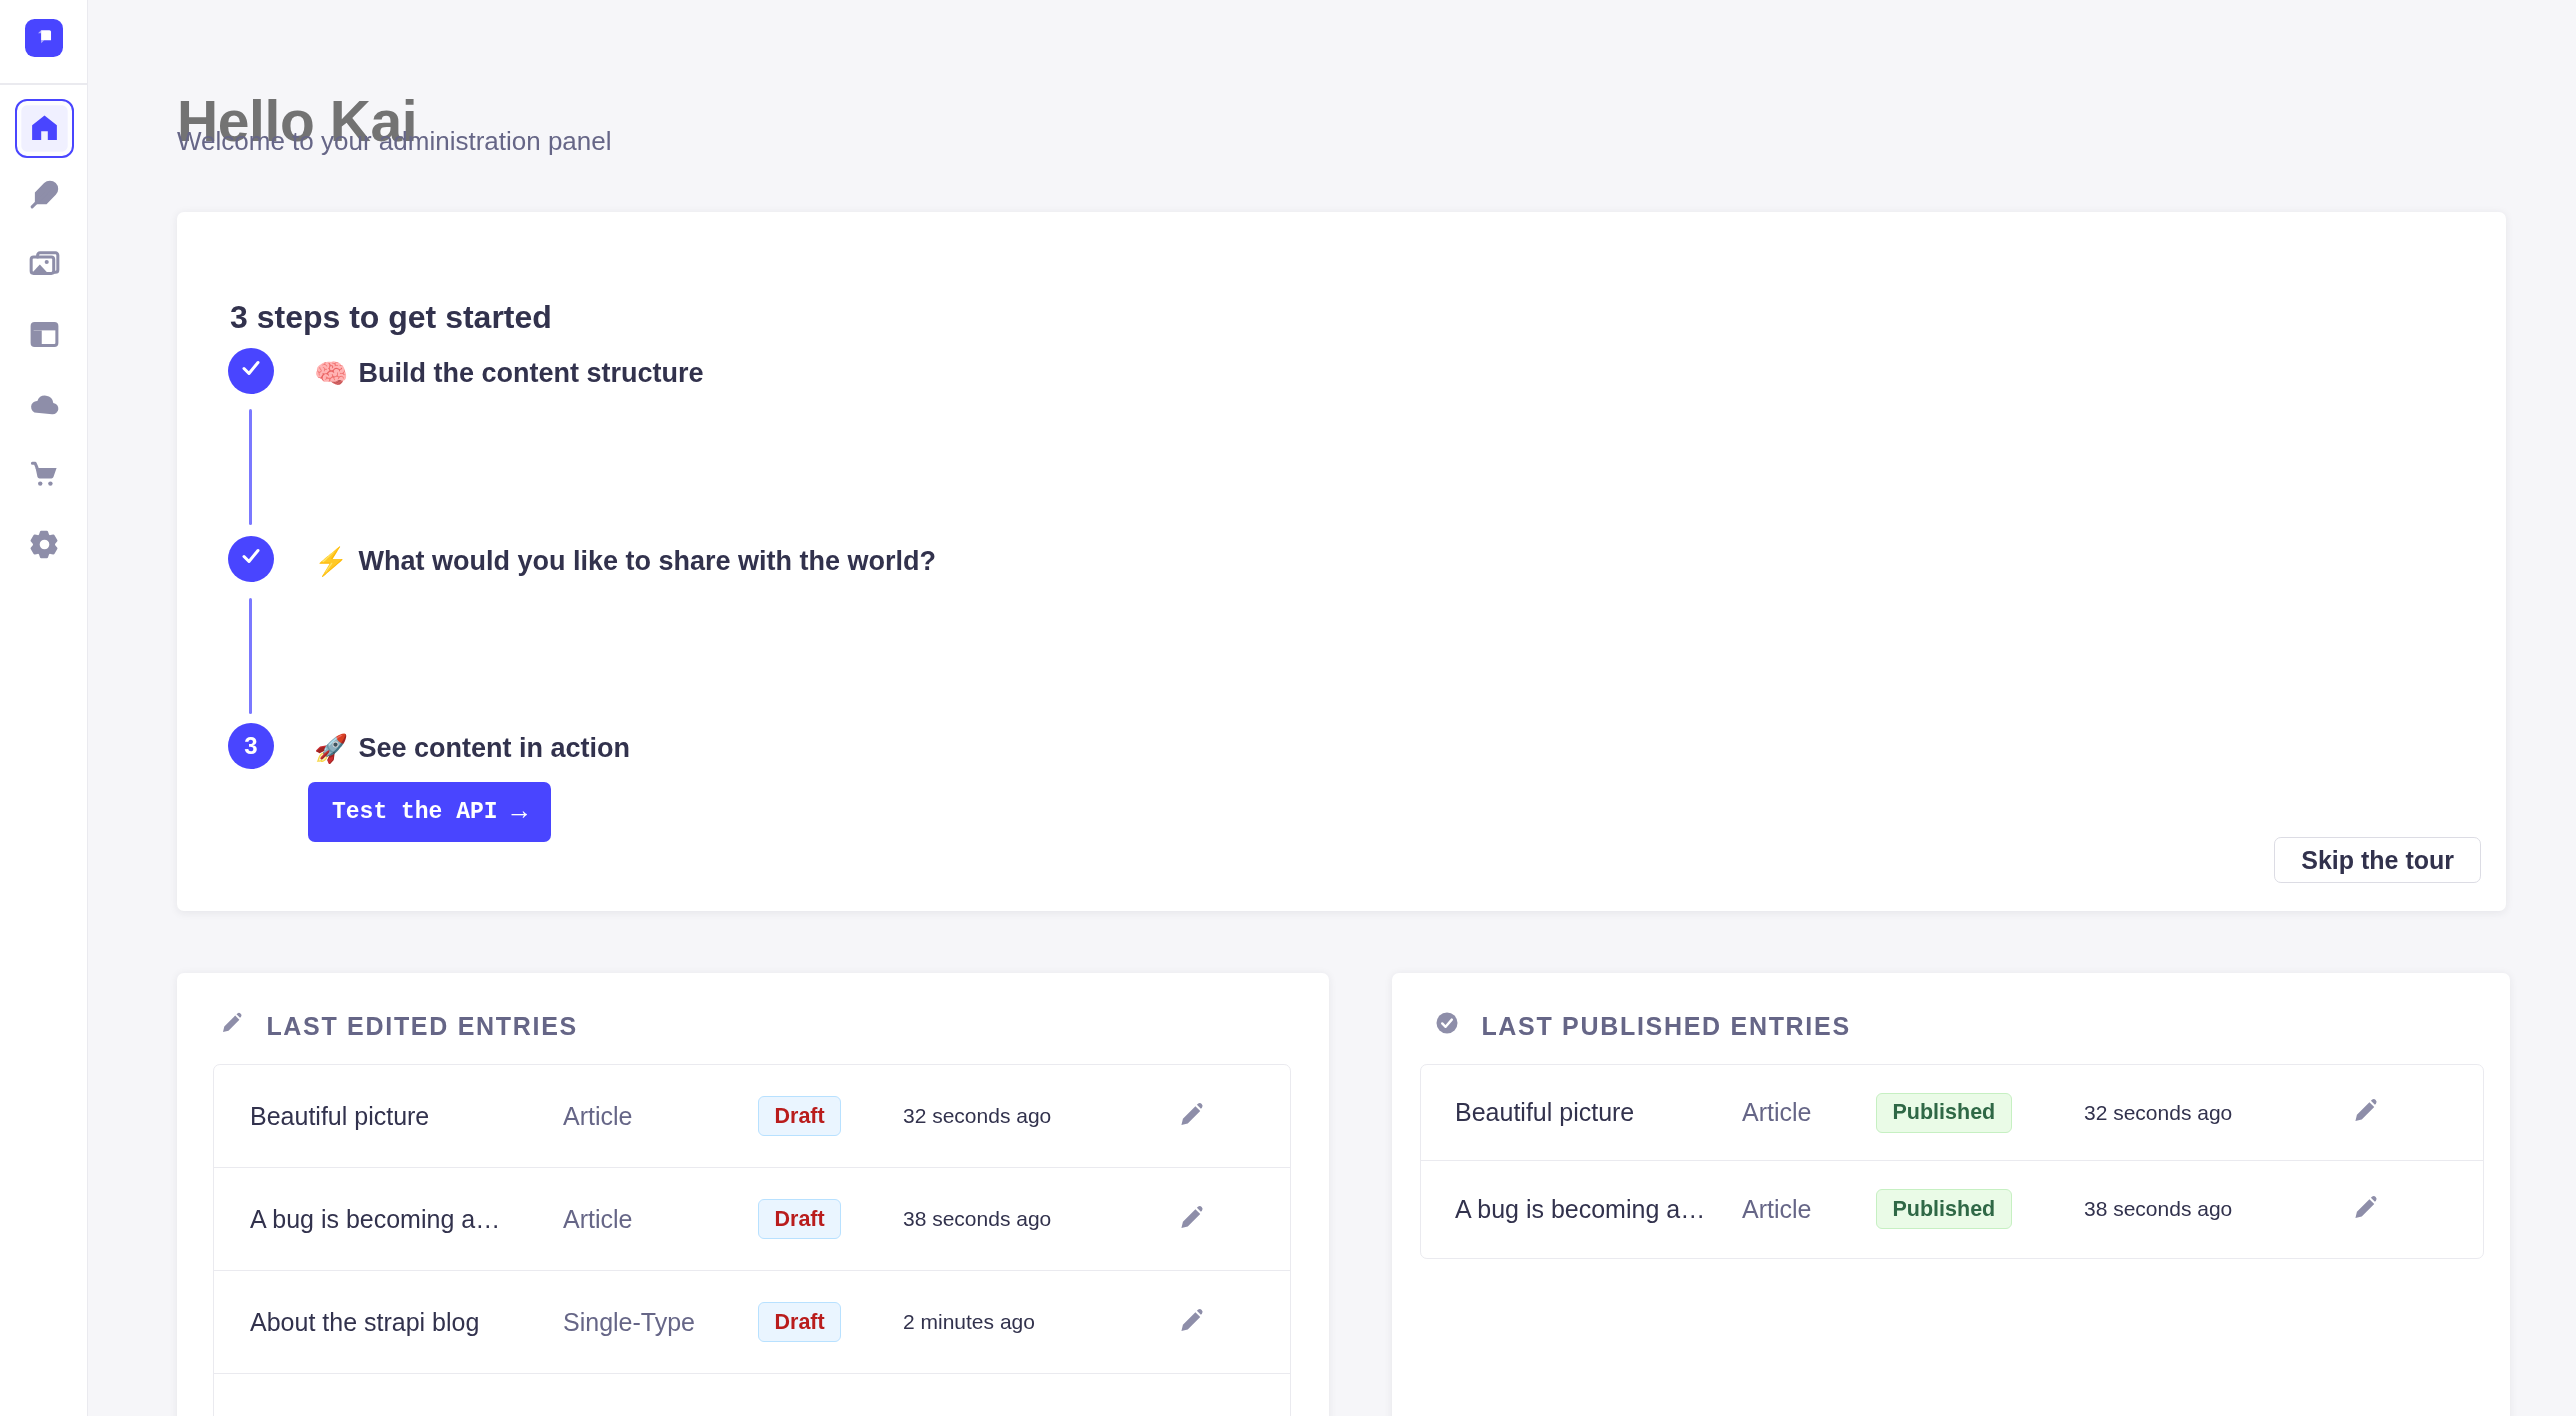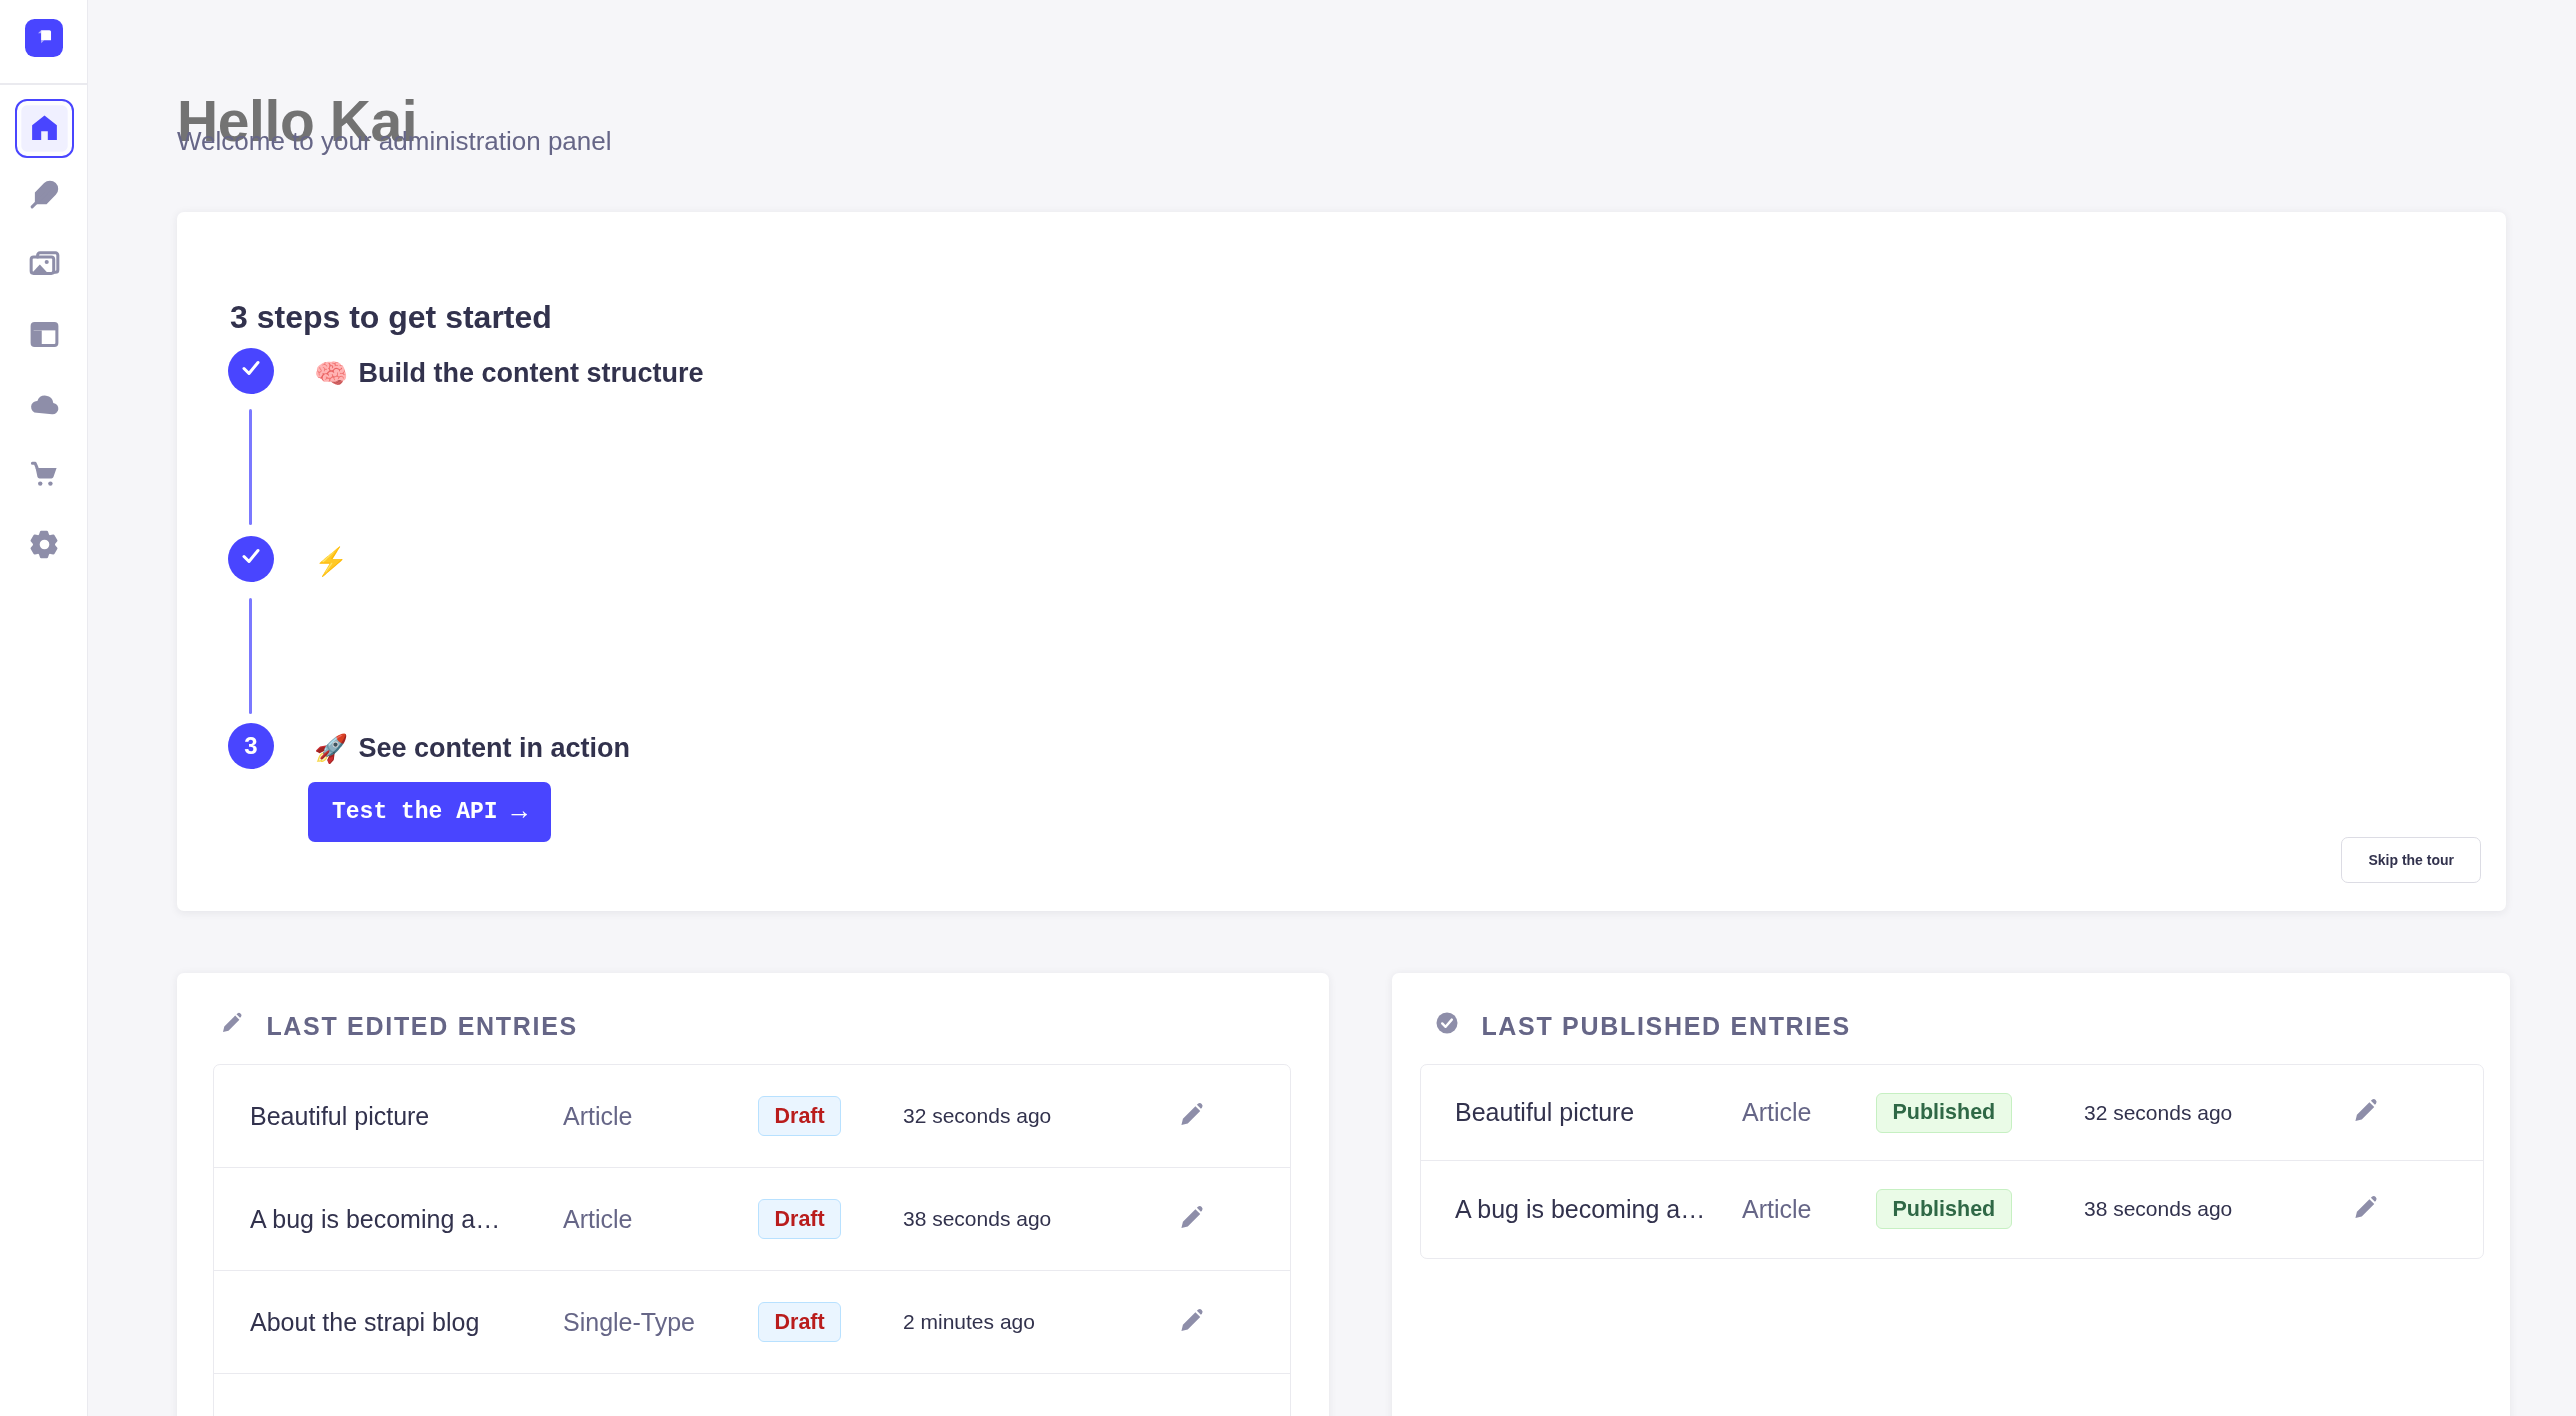--- a/index.html
+++ b/index.html
@@ -35,21 +35,21 @@
   .connector{position:absolute;left:72px;width:3.4px;height:116px;background:#7b79ff;border-radius:1.7px;}
   .conn-1{top:197px;} .conn-2{top:386px;}
   .step-label{position:absolute;left:137px;font-size:27px;font-weight:600;color:#32324d;display:flex;align-items:center;}
   .label-1{top:145px;} .label-2{top:333px;} .label-3{top:520px;}
   .step-emoji{margin-right:10.3px;font-size:27.5px;}
   .cta-button{position:absolute;left:131px;top:570px;height:60px;padding:0 24px;background:#4945ff;border:none;
     border-radius:6.9px;color:#ffffff;font-size:23px;font-weight:700;display:flex;align-items:center;gap:13.8px;
     font-family:Liberation Mono, monospace;cursor:pointer;}
   .cta-arrow{font-size:26px;font-weight:400;line-height:1;}
   .skip-button{position:absolute;right:25px;bottom:28px;height:46px;padding:0 26px;background:#fff;
-    border:1.7px solid #dcdce4;border-radius:6.9px;color:#32324d;font-size:14px;font-weight:700;
+    border:1.7px solid #dcdce4;border-radius:6.9px;color:#32324d;font-size:25px;font-weight:700;
     font-family:"Liberation Sans",sans-serif;cursor:pointer;}
 
   
   .entries-card{position:absolute;top:973px;height:551px;background:#fff;border-radius:6.9px;
     box-shadow:0 1.7px 8.6px rgba(33,33,52,0.08);overflow:hidden;}
   .entries-card.left{left:177px;width:1152px;}
   .entries-card.right{left:1392px;width:1118px;}
   .entries-label{position:absolute;left:43px;top:38px;display:flex;align-items:center;gap:22.4px;
     color:#666687;font-size:25px;font-weight:700;letter-spacing:1.7px;}
   .entries-label svg{width:24px;height:24px;}
@@ -169,20 +169,21 @@
 
     <div class="step-dot dot-2">
       <span>
         <svg viewBox="0 0 24 24">
             <polyline points="5,12.5 10,17.5 19,6.5" fill="none" stroke="#ffffff" stroke-width="3" stroke-linecap="round" stroke-linejoin="round"></polyline>
           </svg>
       </span>
     </div>
     <div class="step-label label-2">
       <span class="step-emoji">⚡</span>
+      <span>What would you like to share with the world?</span>
     </div>
     <div class="connector conn-2"></div>
 
     <div class="step-dot dot-3">3</div>
     <div class="step-label label-3">
       <span class="step-emoji">🚀</span>
       <span>See content in action</span>
     </div>
 
     <button class="cta-button">

